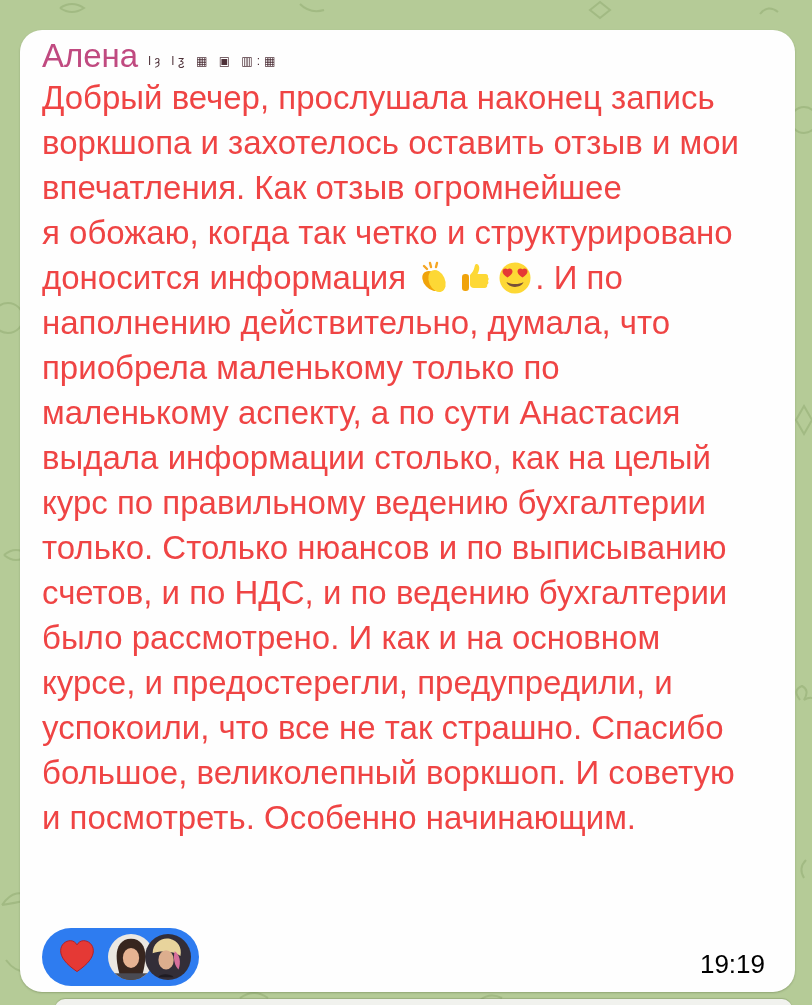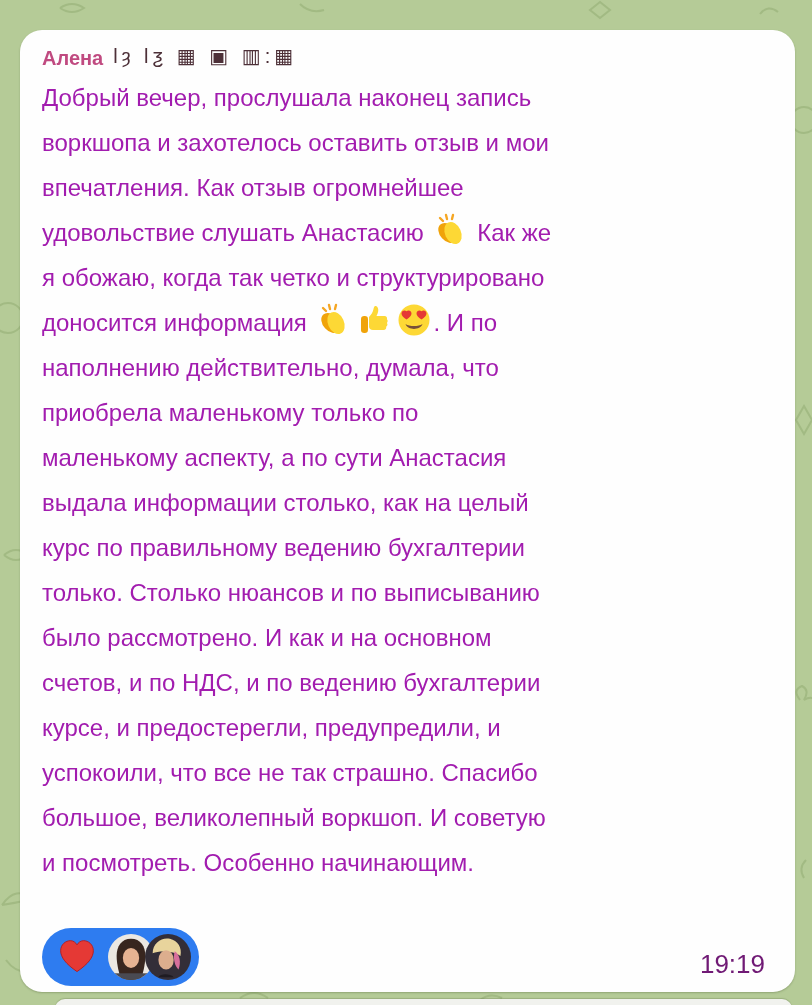--- a/index.html
+++ b/index.html
@@ -10,42 +10,42 @@
   }
   .doodles { position:absolute; left:0; top:0; width:812px; height:1005px; }
   .doodles * { stroke:#7e9b5e; fill:none; stroke-width:2; opacity:.35; }
 
   .bubble {
     position:absolute; left:20px; top:30px; width:775px; height:962px;
     background:#fefefe; border-radius:22px; box-sizing:border-box;
     padding:8px 22px; box-shadow:0 1px 2px rgba(50,70,30,.28);
   }
   .name-row { height:36px; line-height:36px; white-space:nowrap; }
-  .name { color:#c04a80; font-weight:bold; font-size:20px; }
-  .badges { color:#4d3038; font-size:20px; letter-spacing:4px; margin-left:10px; vertical-align:2px; }
+  .name { color:#c04a80; font-weight:normal; font-size:33px; }
+  .badges { color:#4d3038; font-size:12px; letter-spacing:4px; margin-left:10px; vertical-align:2px; }
 
   .msg { margin-top:1px; }
   .msg-line {
-    font-size:24px; line-height:45px; color:#a21caf; white-space:nowrap;
+    font-size:33px; line-height:45px; color:#ef4444; white-space:nowrap;
   }
   .emoji { display:inline-block; width:36px; height:36px; vertical-align:-7px; margin:0 2px; }
   .emoji svg { width:100%; height:100%; display:block; }
 
   .pill {
     position:absolute; left:22px; bottom:6px; height:58px;
     background:#2e7cf0; border-radius:29px;
     display:flex; align-items:center; padding:0 8px 0 14px;
   }
   .heart-wrap { width:42px; height:42px; margin-right:10px; }
   .heart-wrap svg { width:100%; height:100%; display:block; }
   .av { width:46px; height:46px; border-radius:50%; overflow:hidden; display:block; }
   .av svg { width:100%; height:100%; display:block; }
   .av2 { margin-left:-9px; }
 
-  .time { position:absolute; right:30px; bottom:12px; font-size:26px; color:#701a75; }
+  .time { position:absolute; right:30px; bottom:12px; font-size:26px; color:#000000; }
 
   .next-bubble {
     position:absolute; left:55px; top:999px; width:737px; height:10px;
     background:#f1f2ee; border-radius:16px 16px 0 0;
     box-shadow:0 -1px 1px rgba(50,70,30,.2);
   }
 </style>
 </head>
 <body>
 
@@ -68,29 +68,20 @@
 
 <div class="bubble">
   <div class="name-row">
     <span class="name">Алена</span><span class="badges">Ɩȝ Ɩƺ ▦ ▣ ▥:▦</span>
   </div>
 
   <div class="msg">
       <div class="msg-line">Добрый вечер, прослушала наконец запись</div>
       <div class="msg-line">воркшопа и захотелось оставить отзыв и мои</div>
       <div class="msg-line">впечатления. Как отзыв огромнейшее</div>
-      <div class="msg-line">удовольствие слушать Анастасию <span class="emoji"><svg viewBox="0 0 36 36">
-            <g stroke="#f5a623" stroke-width="2.4" stroke-linecap="round" fill="none">
-              <path d="M7 6l3 3"></path>
-              <path d="M13 3l1 4"></path>
-              <path d="M20 3l-1 4"></path>
-            </g>
-            <ellipse cx="15" cy="21" rx="8" ry="11.5" transform="rotate(-42 15 21)" fill="#f0a30a"></ellipse>
-            <ellipse cx="20" cy="21" rx="8" ry="11.5" transform="rotate(-24 20 21)" fill="#fdd835"></ellipse>
-          </svg></span> Как же</div>
       <div class="msg-line">я обожаю, когда так четко и структурировано</div>
       <div class="msg-line">доносится информация <span class="emoji"><svg viewBox="0 0 36 36">
             <g stroke="#f5a623" stroke-width="2.4" stroke-linecap="round" fill="none">
               <path d="M7 6l3 3"></path>
               <path d="M13 3l1 4"></path>
               <path d="M20 3l-1 4"></path>
             </g>
             <ellipse cx="15" cy="21" rx="8" ry="11.5" transform="rotate(-42 15 21)" fill="#f0a30a"></ellipse>
             <ellipse cx="20" cy="21" rx="8" ry="11.5" transform="rotate(-24 20 21)" fill="#fdd835"></ellipse>
           </svg></span><span class="emoji"><svg viewBox="0 0 36 36">
@@ -101,22 +92,22 @@
             <path d="M10.5 9.2c-2-1.6-5-.4-5 2.2 0 2 1.8 3.8 5 6 3.2-2.2 5-4 5-6 0-2.6-3-3.8-5-2.2z" fill="#e53935"></path>
             <path d="M25.5 9.2c-2-1.6-5-.4-5 2.2 0 2 1.8 3.8 5 6 3.2-2.2 5-4 5-6 0-2.6-3-3.8-5-2.2z" fill="#e53935"></path>
             <path d="M9.5 22c2.5 6.5 14.5 6.5 17 0-4 2.8-13 2.8-17 0z" fill="#774f38"></path>
           </svg></span>. И по</div>
       <div class="msg-line">наполнению действительно, думала, что</div>
       <div class="msg-line">приобрела маленькому только по</div>
       <div class="msg-line">маленькому аспекту, а по сути Анастасия</div>
       <div class="msg-line">выдала информации столько, как на целый</div>
       <div class="msg-line">курс по правильному ведению бухгалтерии</div>
       <div class="msg-line">только. Столько нюансов и по выписыванию</div>
+      <div class="msg-line">счетов, и по НДС, и по ведению бухгалтерии</div>
       <div class="msg-line">было рассмотрено. И как и на основном</div>
-      <div class="msg-line">счетов, и по НДС, и по ведению бухгалтерии</div>
       <div class="msg-line">курсе, и предостерегли, предупредили, и</div>
       <div class="msg-line">успокоили, что все не так страшно. Спасибо</div>
       <div class="msg-line">большое, великолепный воркшоп. И советую</div>
       <div class="msg-line">и посмотреть. Особенно начинающим.</div>
     </div>
 
   <div class="pill">
     <span class="heart-wrap">
       <svg viewBox="0 0 36 36">
           <path d="M18 30.5C8.5 24 4 18.3 4 12.6 4 7.2 8.4 4 12.3 4c2.6 0 4.6 1.6 5.7 3.6C19.1 5.6 21.1 4 23.7 4 27.6 4 32 7.2 32 12.6c0 5.7-4.5 11.4-14 17.9z" fill="#e53935" stroke="#b71c1c" stroke-width="0.8"></path>

